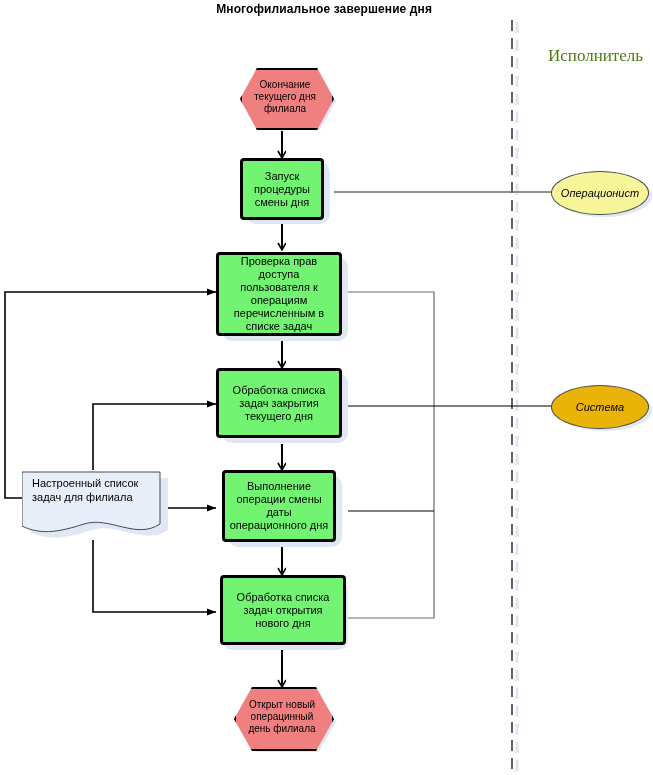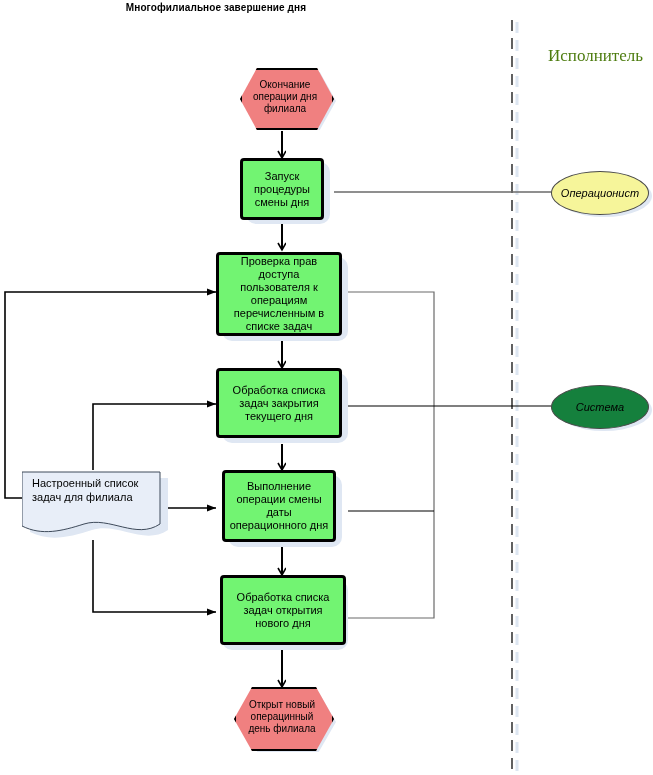--- a/index.html
+++ b/index.html
@@ -11,23 +11,23 @@
     position:relative;
   }
   #canvas{position:absolute;left:0;top:0;width:653px;height:775px;}
   #canvas svg{position:absolute;left:0;top:0;}
 
   .node{position:absolute;box-sizing:border-box;}
 
   .title{
     position:absolute;
     left:0;top:2px;width:432px;
-    text-align:center;
+    text-align:right;
     font-weight:bold;
-    font-size:10px;
+    font-size:12px;
     color:#000;
     letter-spacing:.1px;
   }
 
   .lane-label{
     position:absolute;
     font-family:"Liberation Serif", serif;
     font-size:17px;
     color:#4d7c0f;
     white-space:nowrap;
@@ -132,21 +132,21 @@
     <line x1="348" y1="511" x2="434" y2="511" stroke="#000" stroke-width="1.2"></line>
   </svg>
 
   <div class="title">Многофилиальное завершение дня</div>
 
   <div class="lane-label" style="left:548px;top:46px;">Исполнитель</div>
 
   <div class="hex-shadow" style="left:246px;top:72px;width:90px;height:58px;"></div>
   <div class="hexwrap" style="left:240px;top:68px;width:90px;height:58px;">
     <div class="hex"></div>
-    <div class="hex-label">Окончание операции дня филиала</div>
+    <div class="hex-label">Окончание текущего дня филиала</div>
   </div>
 
   <div class="node proc-shadow" style="left:246px;top:162px;width:84px;height:62px;"></div>
   <div class="node proc" style="left:240px;top:158px;width:84px;height:62px;">
     <span>Запуск процедуры смены дня</span>
   </div>
 
   <div class="node proc-shadow" style="left:222px;top:257px;width:126px;height:84px;"></div>
   <div class="node proc" style="left:216px;top:252px;width:126px;height:84px;">
     <span>Проверка прав доступа пользователя к операциям перечисленным в списке задач</span>
@@ -180,17 +180,17 @@
     </svg>
     <div class="doc-label">Настроенный список задач для филиала</div>
   </div>
 
   <div class="ellipse-shadow" style="left:556px;top:175px;width:96px;height:42px;"></div>
   <div class="ellipse" style="left:551px;top:171px;width:96px;height:42px;background:#f6f59a;">
     <span>Операционист</span>
   </div>
 
   <div class="ellipse-shadow" style="left:556px;top:389px;width:96px;height:42px;"></div>
-  <div class="ellipse" style="left:551px;top:385px;width:96px;height:42px;background:#15803d;">
+  <div class="ellipse" style="left:551px;top:385px;width:96px;height:42px;background:#eab308;">
     <span>Система</span>
   </div>
 
 </div>
 
 </body></html>

